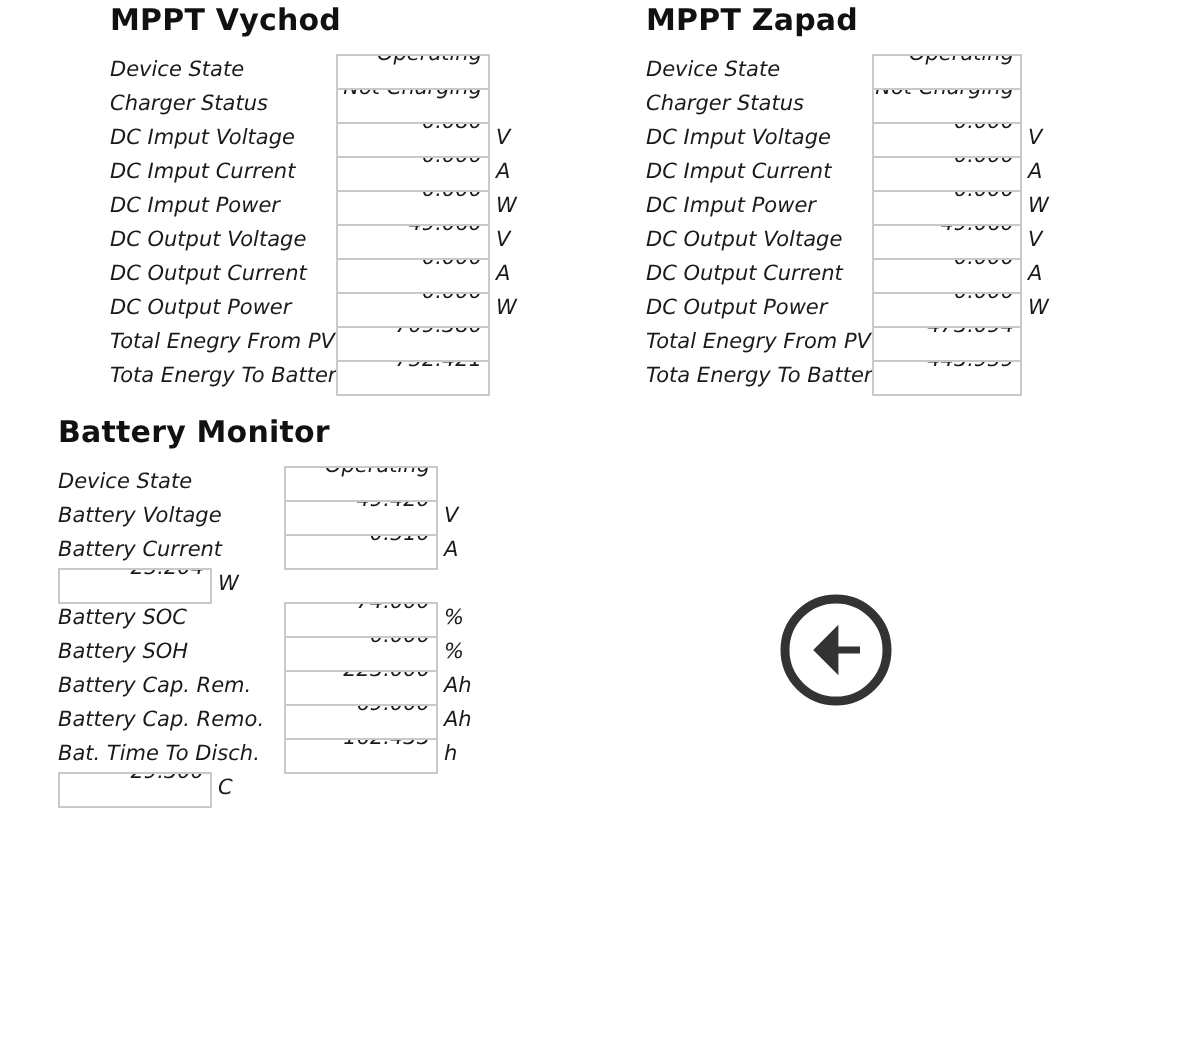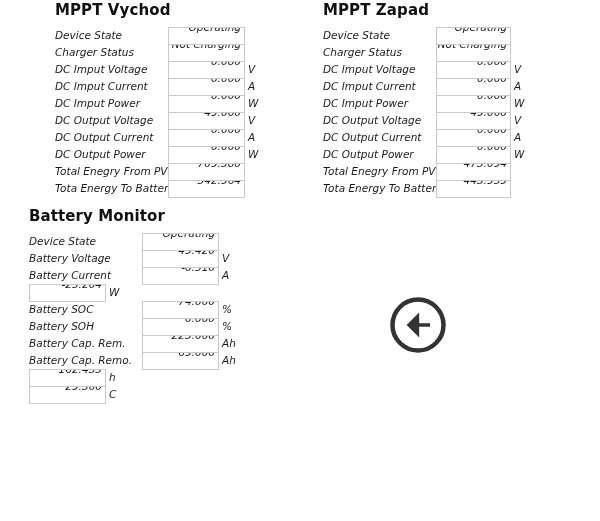--- a/index.html
+++ b/index.html
@@ -151,21 +151,21 @@
         <span class="row-value">0.000</span>
         <span class="row-unit">W</span>
       </div>
       <div class="row">
         <span class="row-label">Total Enegry From PV</span>
         <span class="row-value">709.380</span>
         <span class="row-unit"></span>
       </div>
       <div class="row">
         <span class="row-label">Tota Energy To Battery</span>
-        <span class="row-value">542.964</span>
+        <span class="row-value">752.421</span>
         <span class="row-unit"></span>
       </div>
     </div>
 </div>
 
 <div class="panel" id="panel-mppt-zapad">
   <div class="panel-title">MPPT Zapad</div>
   <div class="rows">
       <div class="row">
         <span class="row-label">Device State</span>
@@ -256,20 +256,21 @@
         <span class="row-label">Battery Cap. Rem.</span>
         <span class="row-value">223.000</span>
         <span class="row-unit">Ah</span>
       </div>
       <div class="row">
         <span class="row-label">Battery Cap. Remo.</span>
         <span class="row-value">69.000</span>
         <span class="row-unit">Ah</span>
       </div>
       <div class="row">
+        <span class="row-label">Bat. Time To Disch.</span>
         <span class="row-value">162.433</span>
         <span class="row-unit">h</span>
       </div>
       <div class="row">
         <span class="row-value">29.300</span>
         <span class="row-unit">C</span>
       </div>
     </div>
 </div>
 

